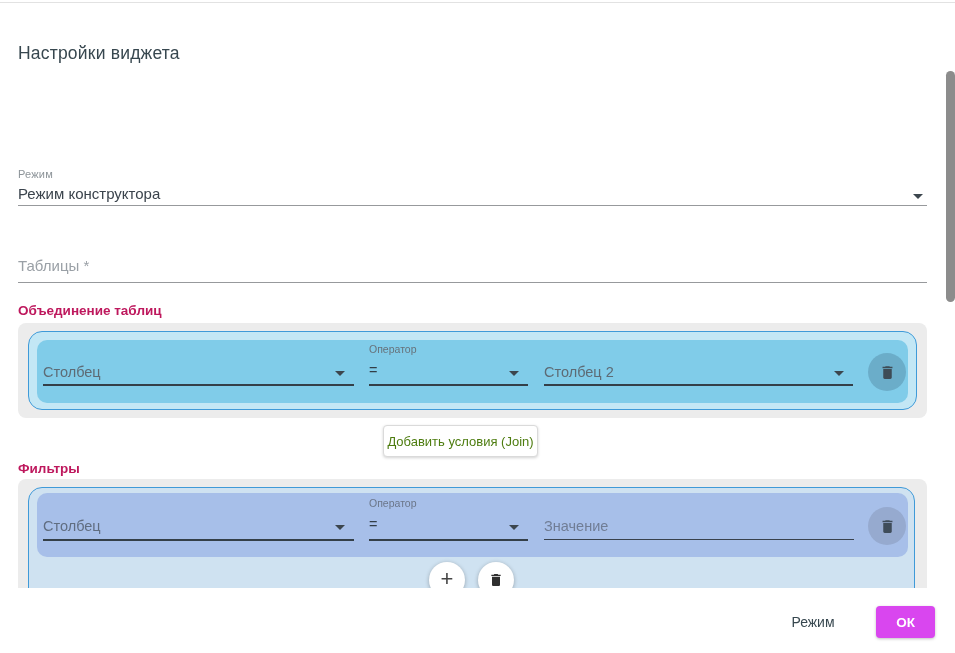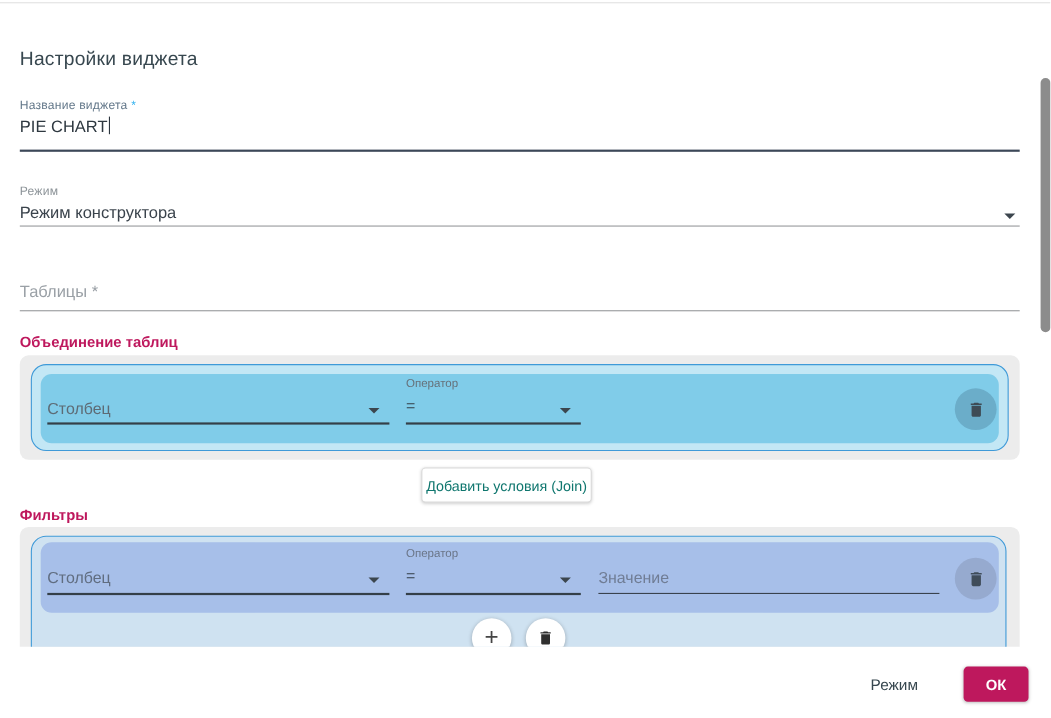--- a/index.html
+++ b/index.html
@@ -34,45 +34,40 @@
   .row-underline{position:absolute;left:0;height:2px;background:#343f48;}
   .circle-btn{position:absolute;border-radius:50%;display:flex;align-items:center;justify-content:center;cursor:pointer;}
   .trash-in-row{width:38px;height:38px;}
   .trash-in-row svg{width:17px;height:17px;}
   .white-circle{width:36px;height:36px;background:#ffffff;box-shadow:0 1px 4px rgba(0,0,0,.28);}
   .white-circle svg{width:16px;height:16px;}
   .plus-glyph{font-size:22px;color:#454545;line-height:1;margin-top:-2px;}
   .add-join-btn{
     left:383px;top:425px;width:155px;height:32px;background:#ffffff;
     border:1px solid #dadada;border-radius:4px;box-shadow:0 1px 3px rgba(0,0,0,.18);
-    font-size:13px;color:#0f766e;display:flex;align-items:center;justify-content:center;
+    font-size:13px;color:#4d7c0f;display:flex;align-items:center;justify-content:center;
     cursor:pointer;box-sizing:border-box;
   }
   .footer-cancel{left:781px;top:611px;width:64px;height:22px;font-size:14px;color:#37474f;
     display:flex;align-items:center;justify-content:center;cursor:pointer;}
-  .footer-ok{left:876px;top:606px;width:59px;height:32px;background:#be185d;border-radius:4px;
+  .footer-ok{left:876px;top:606px;width:59px;height:32px;background:#d946ef;border-radius:4px;
     color:#ffffff;font-size:13.5px;font-weight:bold;display:flex;align-items:center;justify-content:center;
     box-shadow:0 1px 3px rgba(0,0,0,.25);cursor:pointer;}
   .scroll-thumb{left:946px;top:71px;width:9px;height:231px;background:#8c8c8c;border-radius:5px;}
   .clip{left:0;top:0;width:942px;height:588px;overflow:hidden;}
 </style>
 </head>
 <body>
 
 <div class="abs top-edge"></div>
 
 <div class="abs dialog-title">Настройки виджета</div>
 
 <div class="abs clip">
 
-  <div class="abs field" style="top:88px;height:50px;">
-    <div class="f-label" style="top:2px;"><span>Название виджета</span> <span class="req">*</span></div>
-    <div class="f-value" style="top:18px;"><span>PIE CHART</span><span class="caret"></span></div>
-    <div class="underline focused" style="top:48px;width:909px;"></div>
-  </div>
 
   <div class="abs field" style="top:166px;height:41px;">
     <div class="f-label" style="top:2px;color:#8d9499;">Режим</div>
     <div class="f-value" style="top:19px;color:#3a434c;">Режим конструктора</div>
     <div class="dd-arrow" style="left:895px;top:28px;"></div>
     <div class="underline" style="top:39px;width:909px;"></div>
   </div>
 
   <div class="abs field" style="top:252px;height:31px;">
     <div class="f-placeholder" style="top:5px;">Таблицы *</div>
@@ -86,20 +81,25 @@
         <div class="row-field" style="left:6px;width:317px;">
           <div class="row-value" style="top:24px;">Столбец</div>
           <div class="dd-arrow" style="left:292px;top:31px;"></div>
           <div class="row-underline" style="top:44px;width:311px;"></div>
         </div>
         <div class="row-field" style="left:332px;width:165px;">
           <div class="row-label" style="top:3px;">Оператор</div>
           <div class="row-value dark" style="top:22px;">=</div>
           <div class="dd-arrow" style="left:140px;top:31px;"></div>
           <div class="row-underline" style="top:44px;width:159px;"></div>
+        </div>
+        <div class="row-field" style="left:507px;width:315px;">
+          <div class="row-value" style="top:24px;">Столбец 2</div>
+          <div class="dd-arrow" style="left:290px;top:31px;"></div>
+          <div class="row-underline" style="top:44px;width:309px;"></div>
         </div>
         <div class="circle-btn trash-in-row" style="left:831px;top:13px;background:#6badc9;">
           <svg viewBox="0 0 24 24">
               <path fill="#3e4b55" d="M6 19c0 1.1.9 2 2 2h8c1.1 0 2-.9 2-2V7H6v12zM19 4h-3.5l-1-1h-5l-1 1H5v2h14V4z"></path>
             </svg>
         </div>
       </div>
     </div>
   </div>
 

